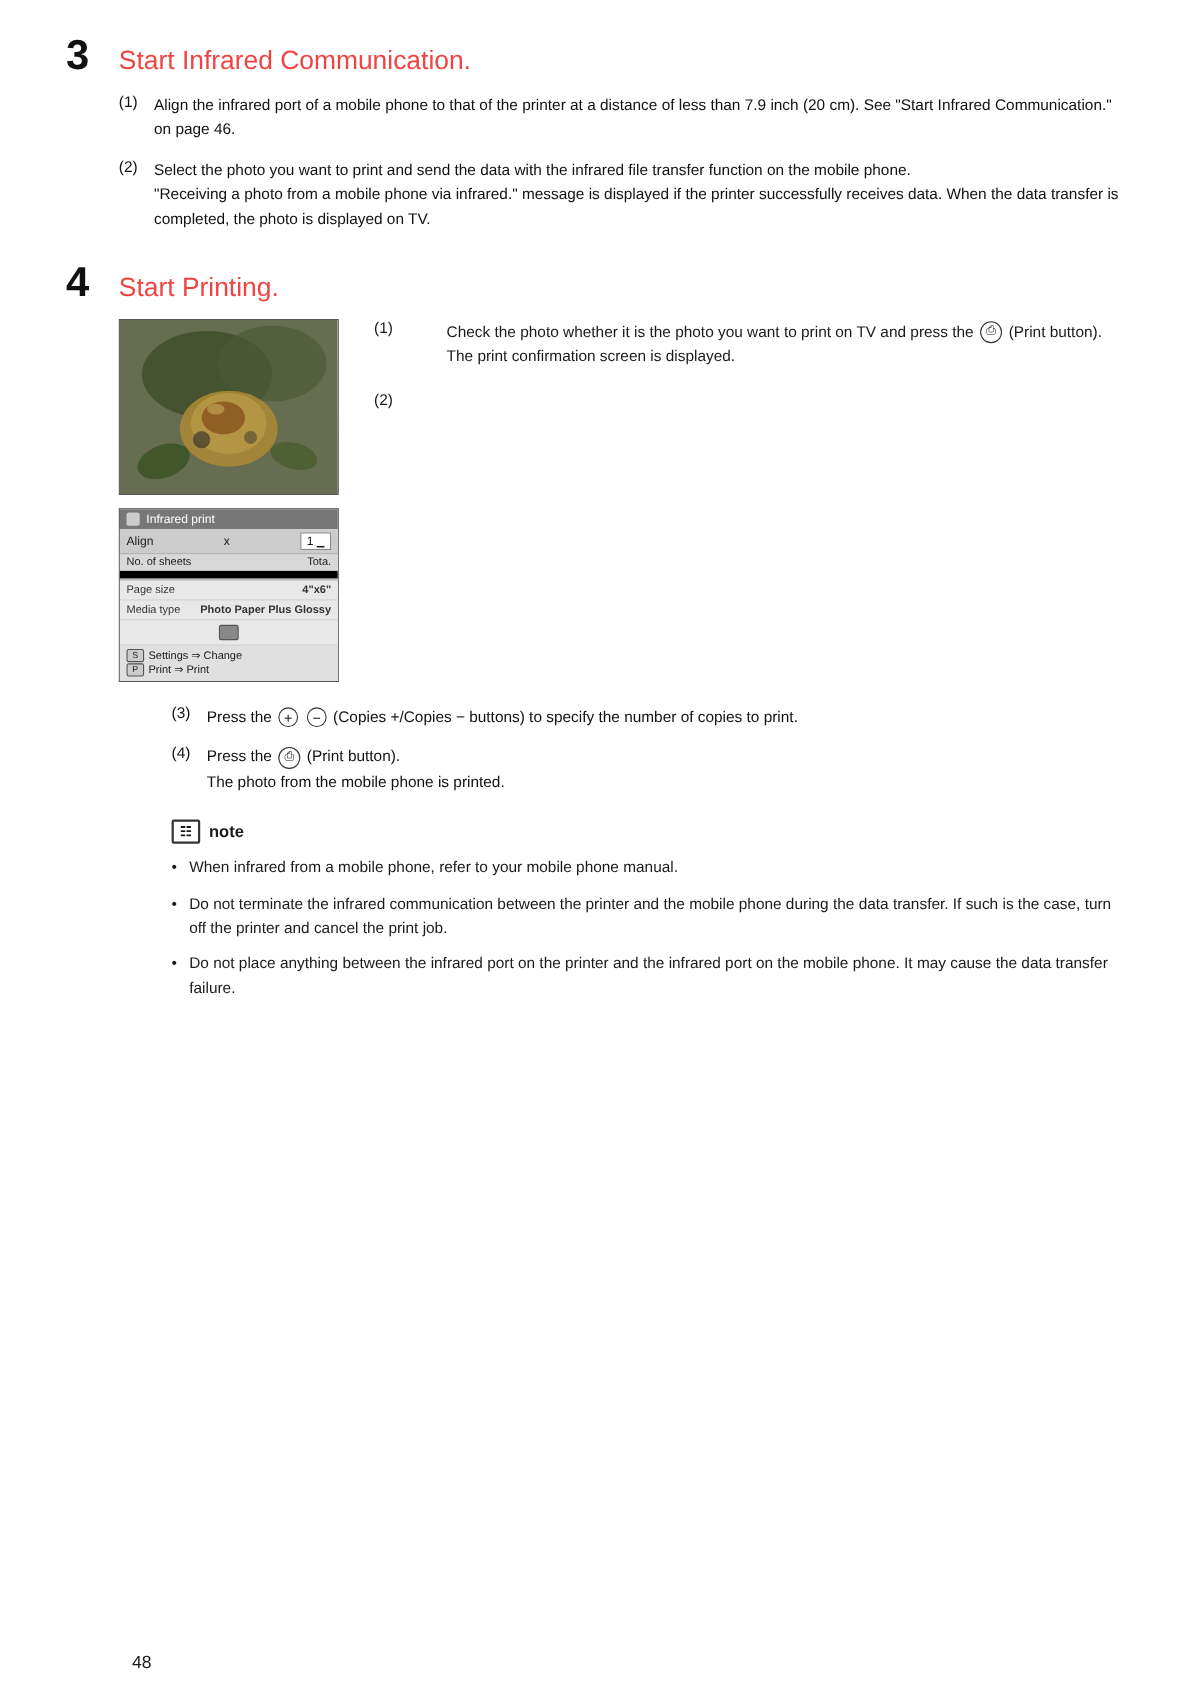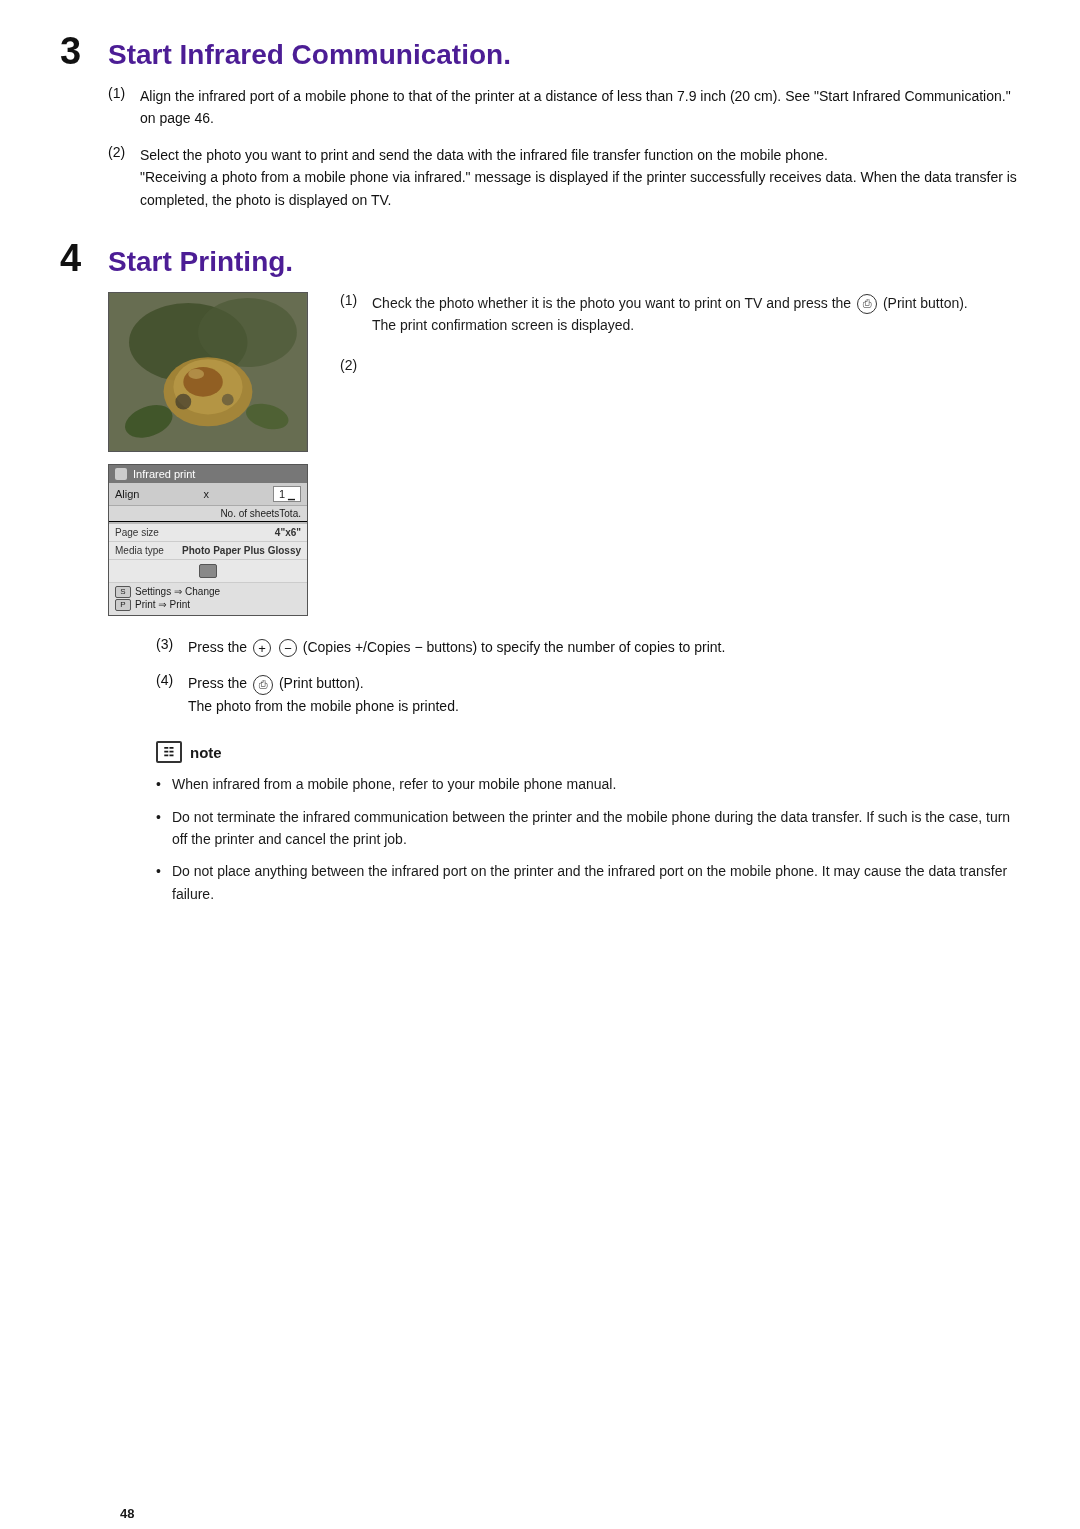--- a/index.html
+++ b/index.html
@@ -34,23 +34,23 @@
       gap: 12px;
     }
     .step-number {
       font-size: 38px;
       font-weight: bold;
       line-height: 1;
       color: #111;
       min-width: 36px;
     }
     .step-title {
-      font-size: 28px;
-      font-weight: bold;
-      color: #4c1d95;
+      font-size: 24px;
+      font-weight: normal;
+      color: #ef4444;
     }
 
     .step-body {
       margin-left: 48px;
     }
 
     .sub-item {
       display: flex;
       margin-bottom: 14px;
       gap: 4px;
@@ -146,25 +146,25 @@
     .copies-box {
       background: #fff;
       border: 1px solid #888;
       padding: 1px 5px;
       font-size: 11px;
       min-width: 24px;
       text-align: center;
     }
     .screen-subrow {
       display: flex;
-      justify-content: flex-end;
+      justify-content: space-between;
       padding: 2px 6px;
       font-size: 10px;
       background: #d8d8d8;
-      border-bottom: 1px solid #000000;
+      border-bottom: 7px solid #000000;
     }
     .screen-separator {
       height: 2px;
       background: #bbb;
     }
     .screen-info-row {
       display: flex;
       justify-content: space-between;
       padding: 3px 6px;
       font-size: 10px;
@@ -220,20 +220,21 @@
       gap: 4px;
       margin-bottom: 0;
     }
     .right-sub-num {
       min-width: 28px;
       font-size: 14px;
     }
     .right-sub-text {
       font-size: 14px;
       line-height: 1.6;
+      margin-left: 34px;
     }
 
     
     .icon-circle {
       display: inline-flex;
       align-items: center;
       justify-content: center;
       width: 20px;
       height: 20px;
       border: 1.5px solid #333;
@@ -327,22 +328,22 @@
       content: "•";
       position: absolute;
       left: 0;
       top: 0;
     }
 
     .page-number {
       position: absolute;
       bottom: 40px;
       left: 60px;
-      font-size: 13px;
-      font-weight: bold;
+      font-size: 16px;
+      font-weight: normal;
     }
 
     .page-wrapper {
       position: relative;
       min-height: 1529px;
     }
   </style>
 </head>
 <body>
 

